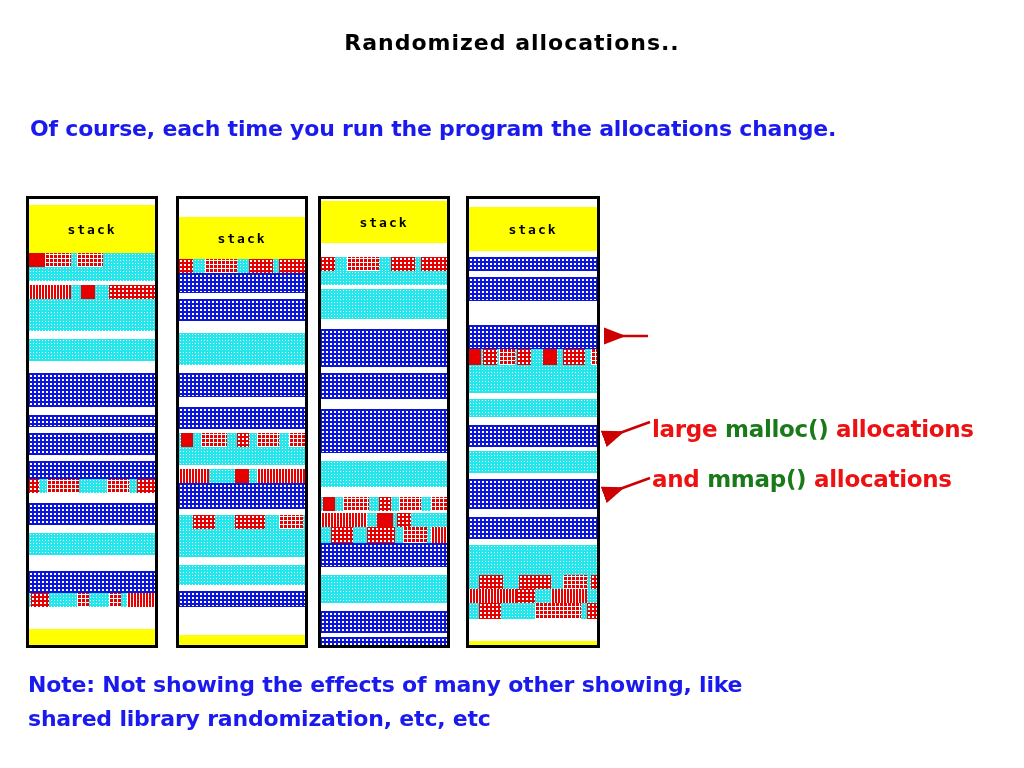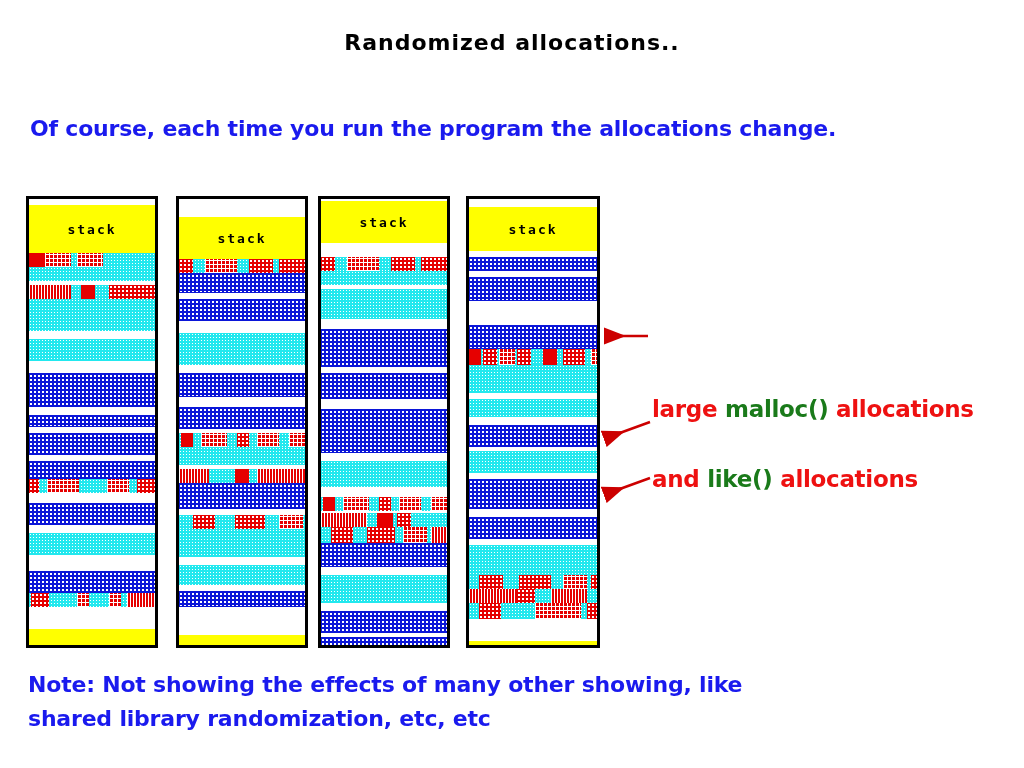--- a/index.html
+++ b/index.html
@@ -116,21 +116,21 @@
     font-family:"DejaVu Sans", sans-serif;
     font-size:23px;
     font-weight:bold;
     color:#ee1111;
     white-space:nowrap;
     letter-spacing:-0.3px;
   }
   .callout-text .fn{color:#1a7a1a;}
   #callout-1-l1{left:52px;top:24px;}
   #callout-1-l2{left:52px;top:56px;}
-  #callout-2{left:52px;top:96px;}
+  #callout-2{left:52px;top:116px;}
   #callout-3{left:52px;top:166px;}
 </style>
 </head>
 <body>
 
 <div id="slide-title">Randomized allocations..</div>
 
 <div id="intro-line" class="blue-text">Of course, each time you run the program the allocations change.</div>
 
 <div id="mem-col-1" class="mem-col">
@@ -348,18 +348,18 @@
     <line x1="50" y1="122" x2="6" y2="138" stroke="#cc0000" stroke-width="2.5" marker-end="url(#ah)"></line>
     <line x1="50" y1="178" x2="6" y2="194" stroke="#cc0000" stroke-width="2.5" marker-end="url(#ah)"></line>
   </svg>
 
 
   <div id="callout-2" class="callout-text">
     <span>large </span><span class="fn">malloc()</span><span> allocations</span>
   </div>
 
   <div id="callout-3" class="callout-text">
-    <span>and </span><span class="fn">like()</span><span> allocations</span>
+    <span>and </span><span class="fn">mmap()</span><span> allocations</span>
   </div>
 </div>
 
 <div id="note-line-1" class="blue-text">Note: Not showing the effects of many other showing, like</div>
 <div id="note-line-2" class="blue-text">shared library randomization, etc, etc</div>
 
 </body></html>

